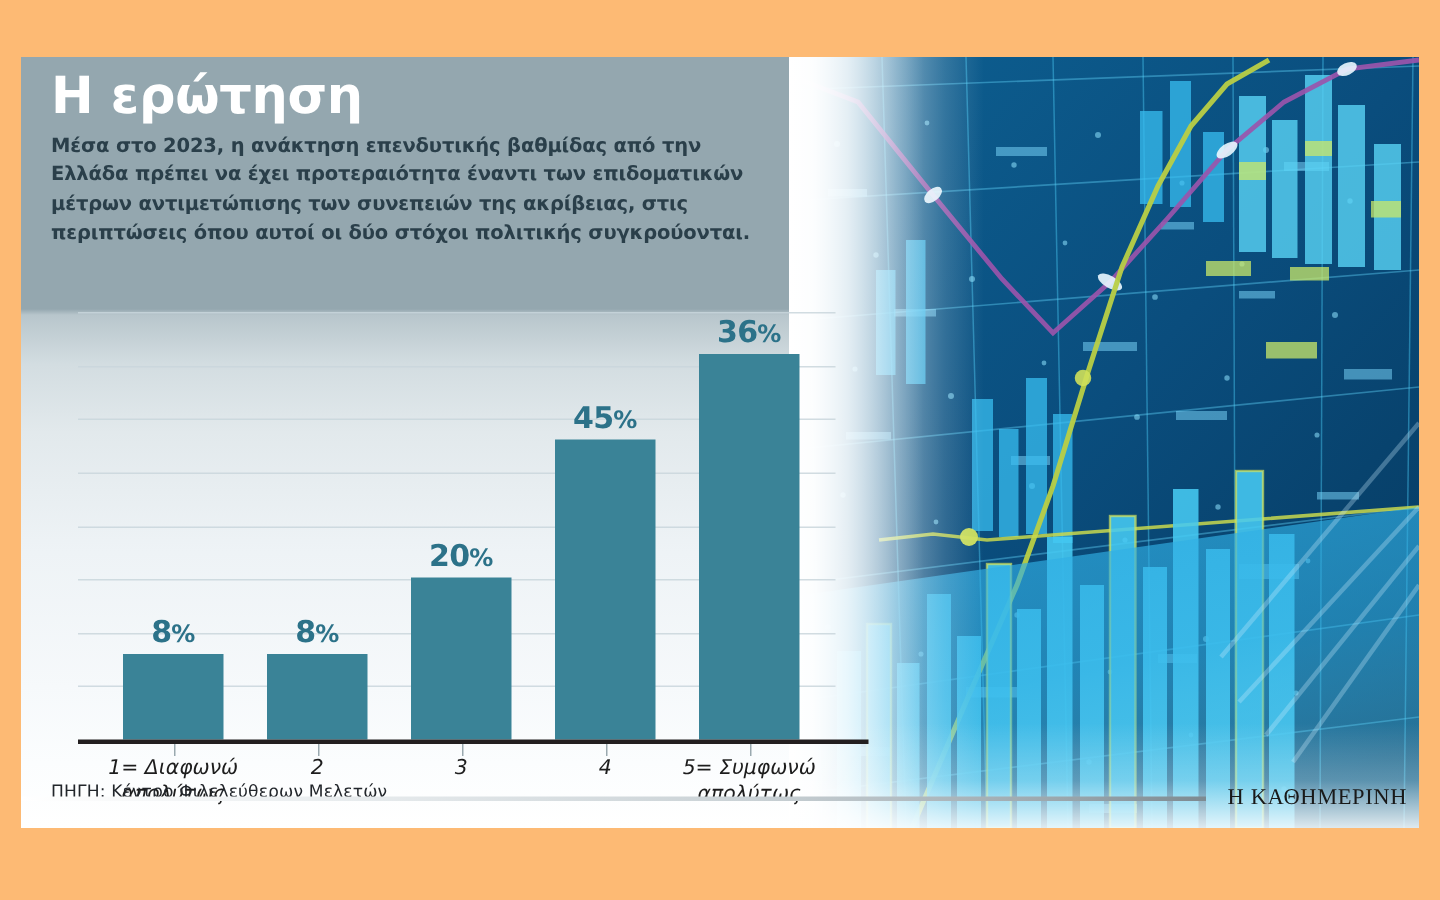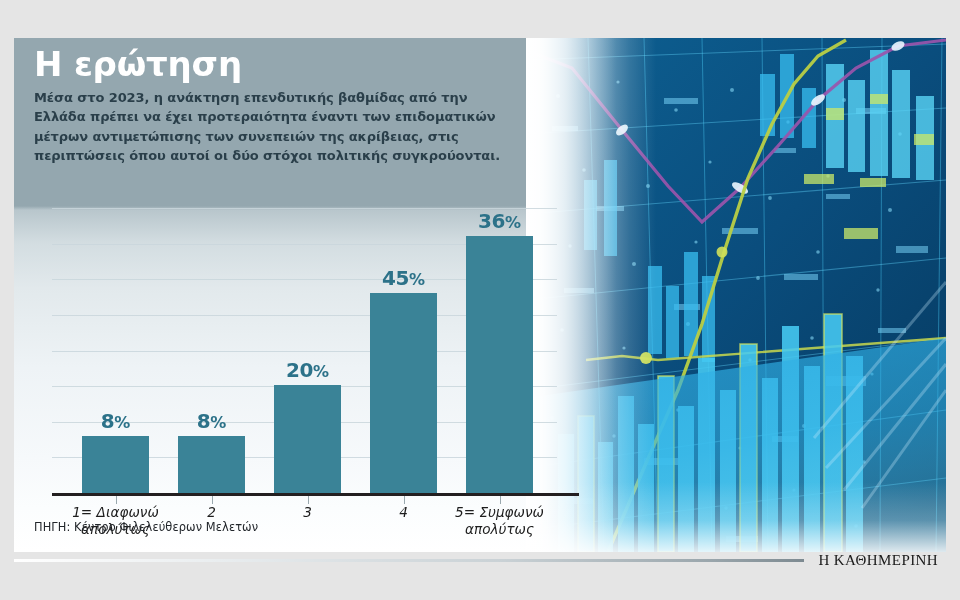--- a/index.html
+++ b/index.html
@@ -12,21 +12,21 @@
     width: 960px;
     height: 600px;
     overflow: hidden;
     font-family: "DejaVu Sans", sans-serif;
   }
 
   #stage {
     position: relative;
     width: 960px;
     height: 600px;
-    background: #e5e5e5;
+    background: #fdba74;
   }
 
   
   .panel {
     position: absolute;
     left: 14px;
     top: 38px;
     width: 932px;
     height: 514px;
     overflow: hidden;
@@ -205,21 +205,21 @@
     top: 482px;
     font-size: 11.4px;
     color: #22262b;
     letter-spacing: 0.1px;
   }
 
   
   .footer {
     position: absolute;
     left: 14px;
-    top: 552px;
+    top: 524px;
     width: 932px;
     height: 22px;
   }
   .footer-rule {
     position: absolute;
     left: 0;
     top: 7px;
     width: 790px;
     height: 3px;
     background: linear-gradient(to right,

